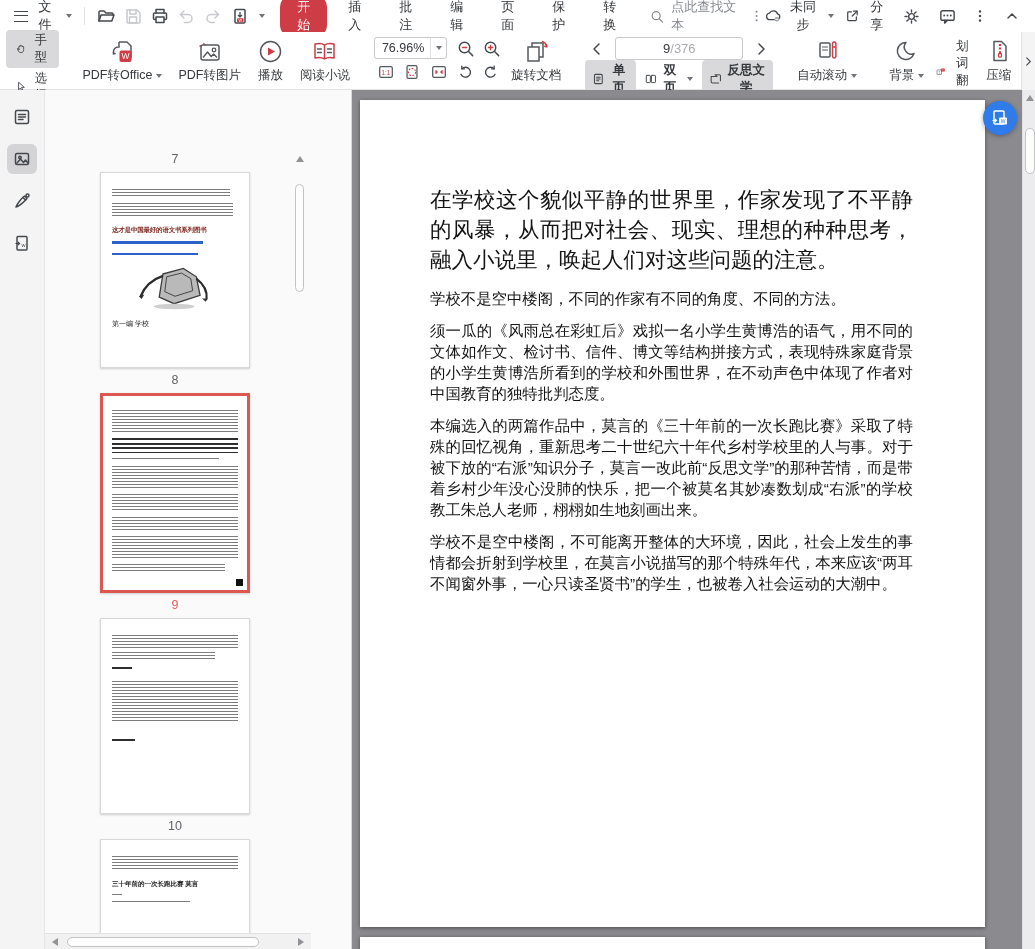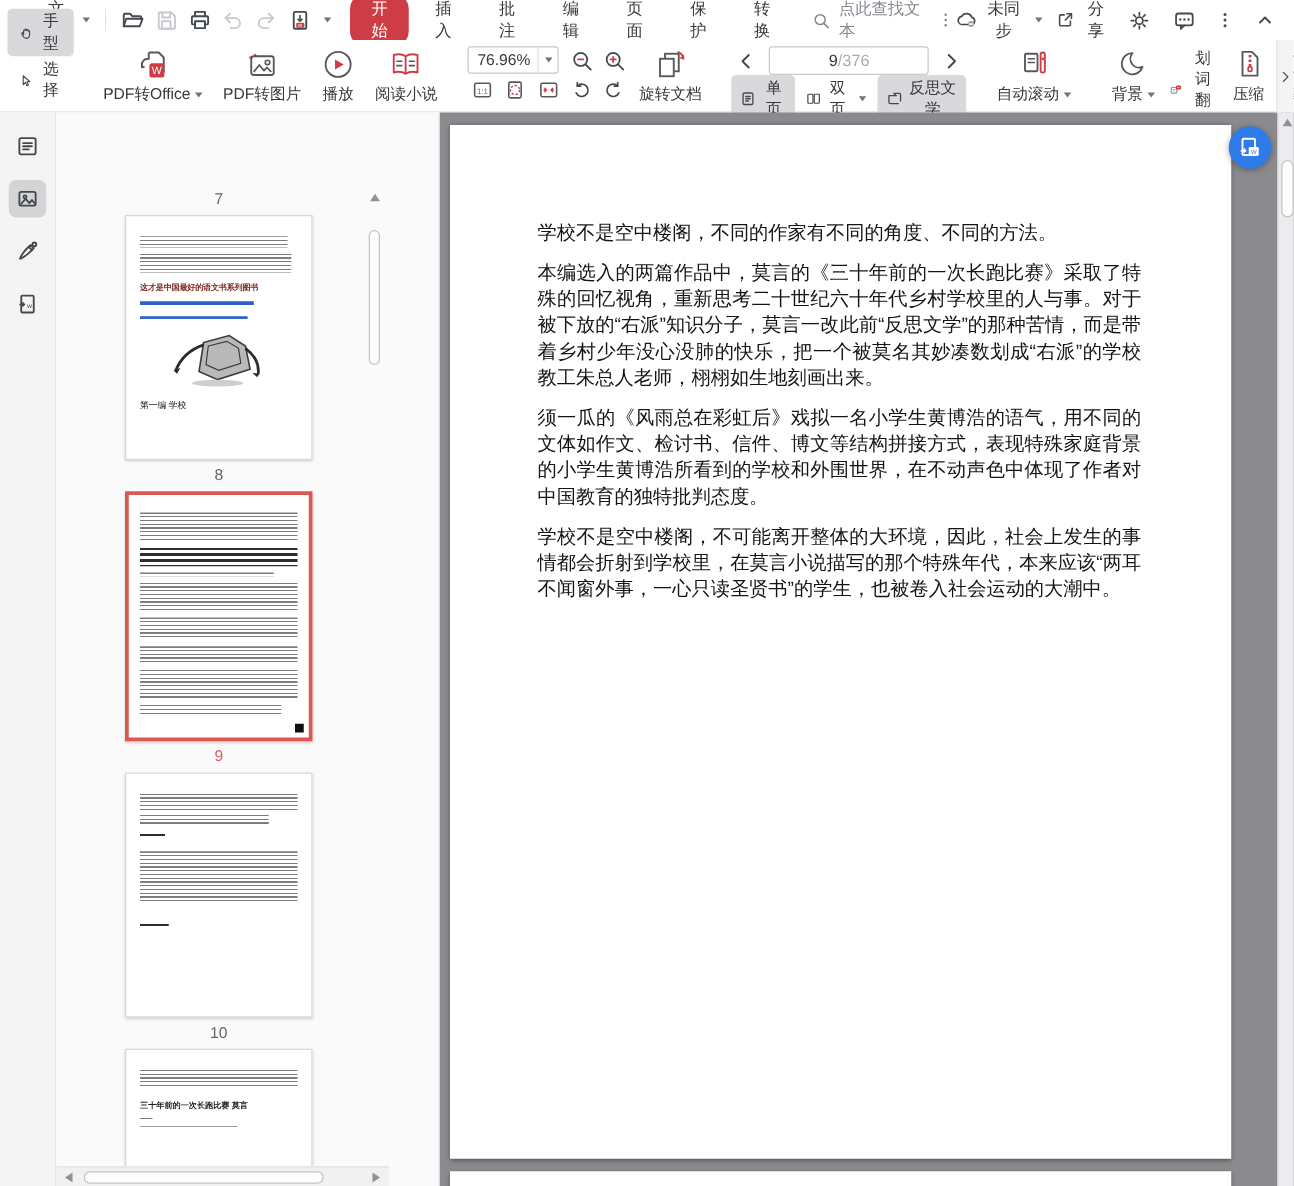--- a/index.html
+++ b/index.html
@@ -21,35 +21,35 @@
   .mb-tab{font-size:13px;color:#35383c;padding:3px 12px;border-radius:12px;}
   .mb-tab.active{background:#ce3c45;color:#fff;}
   .mb-search{display:flex;align-items:center;gap:6px;margin-left:16px;color:#85898f;}
   .mb-search .ph{font-size:13px;}
   .mb-right{margin-left:auto;display:flex;align-items:center;gap:10px;}
   .mb-right .grp{display:flex;align-items:center;gap:4px;font-size:13px;color:#35383c;}
 
   
   .toolbar{position:absolute;top:32px;left:0;right:0;height:58px;background:#fff;border-bottom:1px solid #e2e2e4;display:flex;align-items:stretch;padding:3px 14px 4px 6px;}
   .tsep{width:1px;background:#eaeaec;margin:4px 8px;}
-  .modes{display:flex;flex-direction:column;justify-content:flex-end;padding:2px 0;margin-top:15px;}
+  .modes{display:flex;flex-direction:column;justify-content:center;padding:2px 0;margin-top:15px;}
   .mode{display:flex;align-items:center;gap:5px;font-size:12.5px;padding:2px 9px;border-radius:4px;color:#35383c;}
   .mode.active{background:#d9d9db;}
   .bigbtn{display:flex;flex-direction:column;align-items:center;justify-content:space-between;padding:2px 8px 1px;font-size:12.5px;color:#35383c;white-space:nowrap;}
   .bigbtn .bic{height:28px;display:flex;align-items:center;}
   .zoomgrp,.pagegrp{display:flex;flex-direction:column;justify-content:space-between;padding:2px 0;}
   .zrow,.prow{display:flex;align-items:center;gap:2px;justify-content:space-between;}
   .zoombox{display:flex;align-items:center;border:1px solid #c9cacd;border-radius:3px;height:22px;font-size:12.5px;color:#35383c;padding-left:7px;margin-right:4px;}
   .zoombox .seg{width:16px;height:100%;border-left:1px solid #e2e2e4;display:flex;align-items:center;justify-content:center;}
   .zoombox .seg .chev-s{margin-left:0;}
   .sqbtn{width:24px;height:22px;display:flex;align-items:center;justify-content:center;}
   .pagebox{width:128px;height:23px;border:1px solid #c9cacd;border-radius:3px;display:flex;align-items:center;justify-content:center;font-size:13px;margin:0 4px;}
   .pagebox .cur{color:#35383c;}
   .pagebox .tot{color:#a9abb0;}
-  .viewbtn{display:flex;align-items:center;gap:4px;font-size:12.5px;color:#35383c;padding:2px 7px;border-radius:4px;}
+  .viewbtn{display:flex;align-items:center;gap:4px;font-size:12.5px;color:#35383c;padding:2px 7px;border-radius:4px;font-weight:bold;}
   .viewbtn.active{background:#d9d9db;}
   .transgrp{display:flex;flex-direction:column;justify-content:space-between;padding:2px 0;}
   .transrow{display:flex;align-items:center;gap:5px;font-size:12.5px;color:#35383c;padding:1px 4px;}
   .tb-expand{position:absolute;right:0;top:32px;width:14px;height:58px;background:#f4f4f5;border-left:1px solid #e2e2e4;display:flex;align-items:center;justify-content:center;font-size:10px;color:#70747a;z-index:5;}
 
   
   .iconstrip{position:absolute;top:90px;left:0;width:45px;bottom:0;background:#f4f4f5;border-right:1px solid #e6e6e8;display:flex;flex-direction:column;align-items:center;gap:12px;padding-top:12px;}
   .strip-btn{width:30px;height:30px;border-radius:6px;display:flex;align-items:center;justify-content:center;}
   .strip-btn.active{background:#d4d4d6;}
   .panel{position:absolute;top:90px;left:45px;width:307px;bottom:0;background:#fafafa;border-right:1px solid #d8d8da;}
@@ -556,23 +556,24 @@
     <div class="panel-hscroll">
       <i class="arr left"></i>
       <i class="hs-thumb"></i>
       <i class="arr right"></i>
     </div>
   </aside>
 
   <main class="docarea">
     <div class="page">
       <div class="page-body">
+          <p class="large">在学校这个貌似平静的世界里，作家发现了不平静的风暴，从而把对社会、现实、理想的种种思考，融入小说里，唤起人们对这些问题的注意。</p>
           <p>学校不是空中楼阁，不同的作家有不同的角度、不同的方法。</p>
+          <p>须一瓜的《风雨总在彩虹后》戏拟一名小学生黄博浩的语气，用不同的文体如作文、检讨书、信件、博文等结构拼接方式，表现特殊家庭背景的小学生黄博浩所看到的学校和外围世界，在不动声色中体现了作者对中国教育的独特批判态度。</p>
           <p>本编选入的两篇作品中，莫言的《三十年前的一次长跑比赛》采取了特殊的回忆视角，重新思考二十世纪六十年代乡村学校里的人与事。对于被下放的“右派”知识分子，莫言一改此前“反思文学”的那种苦情，而是带着乡村少年没心没肺的快乐，把一个被莫名其妙凑数划成“右派”的学校教工朱总人老师，栩栩如生地刻画出来。</p>
-          <p>须一瓜的《风雨总在彩虹后》戏拟一名小学生黄博浩的语气，用不同的文体如作文、检讨书、信件、博文等结构拼接方式，表现特殊家庭背景的小学生黄博浩所看到的学校和外围世界，在不动声色中体现了作者对中国教育的独特批判态度。</p>
           <p>学校不是空中楼阁，不可能离开整体的大环境，因此，社会上发生的事情都会折射到学校里，在莫言小说描写的那个特殊年代，本来应该“两耳不闻窗外事，一心只读圣贤书”的学生，也被卷入社会运动的大潮中。</p>
         </div>
     </div>
     <div class="page-next"></div>
     <button class="fab">
       <svg width="20" height="20" viewBox="0 0 20 20">
           <rect x="4" y="3" width="10" height="13" rx="1" fill="none" stroke="#fff" stroke-width="1.5"></rect>
           <path d="M2.5 12.5h4m-1.6-1.6l1.6 1.6-1.6 1.6" fill="none" stroke="#fff" stroke-width="1.2"></path>
           <rect x="9" y="9.5" width="8" height="7" rx="1" fill="#fff"></rect>
           <text x="13" y="15" font-size="5" fill="#2f7bea" text-anchor="middle">W</text>

